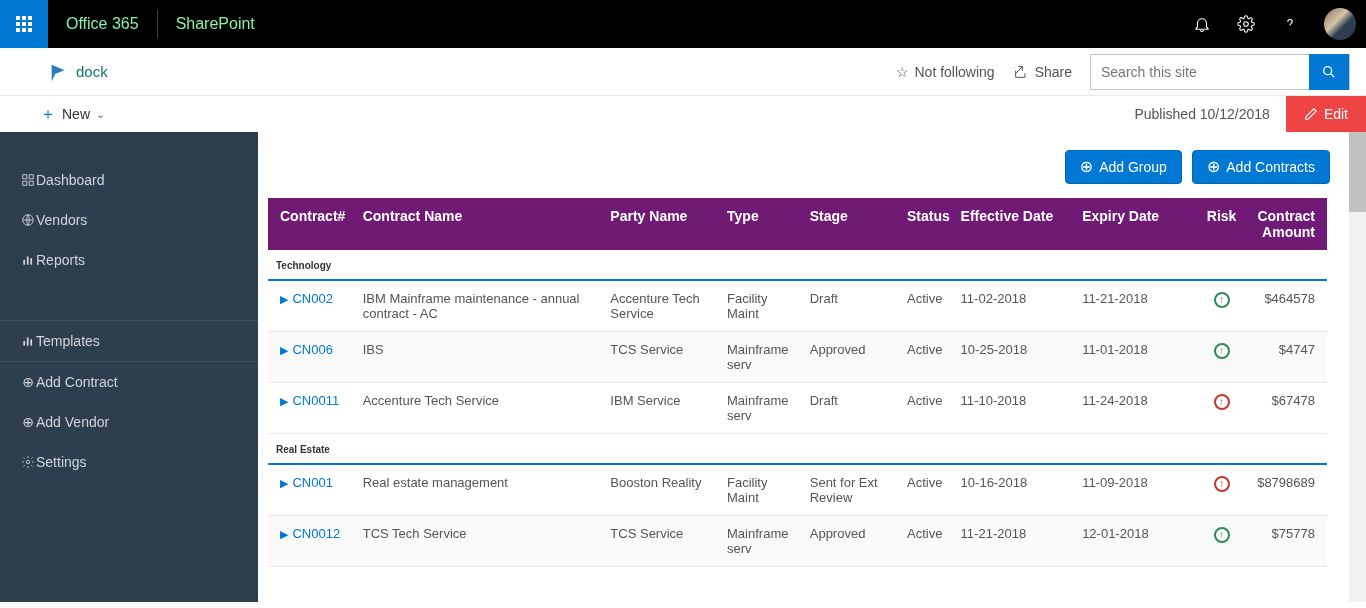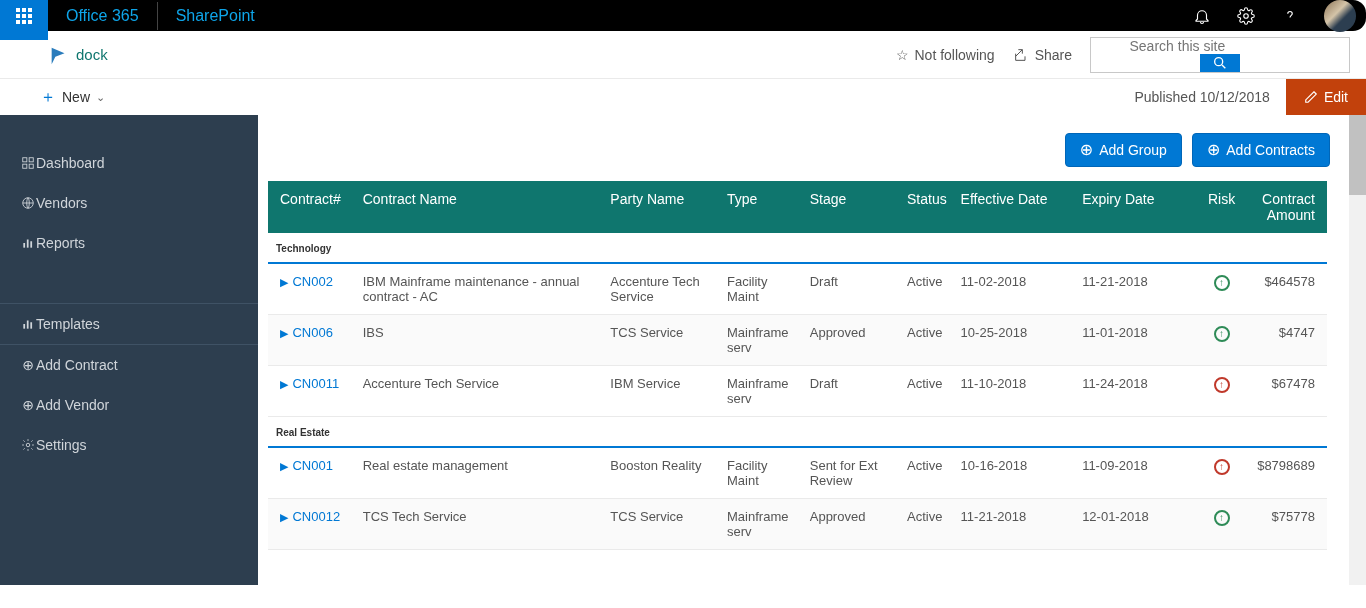--- a/index.html
+++ b/index.html
@@ -1,67 +1,67 @@
 <!DOCTYPE html>
 <html><head>
 <meta charset="utf-8">
 <style>
 * { box-sizing: border-box; margin: 0; padding: 0; }
 body { font-family: "Segoe UI", Arial, sans-serif; font-size: 14px; color: #333; background: #fff; width: 1366px; }
 
 
-.top-bar { background: #000; color: #0ea5e9; height: 31px; display: flex; align-items: center; border-radius: 13px; }
+.top-bar { background: #000; color: #86efac; height: 48px; display: flex; align-items: center; }
 .waffle { width: 48px; height: 48px; background: #0078d4; display: flex; align-items: center; justify-content: center; cursor: pointer; }
 .waffle-grid { display: grid; grid-template-columns: repeat(3, 4px); grid-template-rows: repeat(3, 4px); gap: 2px; }
 .waffle-dot { width: 4px; height: 4px; background: #fff; }
 .top-title { padding: 0 18px; font-size: 16px; font-weight: 300; }
 .top-sep { width: 1px; height: 28px; background: #444; }
 .top-sharepoint { padding: 0 18px; font-size: 16px; font-weight: 400; }
 .top-bar-right { margin-left: auto; display: flex; align-items: center; gap: 4px; }
 .top-icon { width: 40px; height: 48px; display: flex; align-items: center; justify-content: center; cursor: pointer; color: #fff; }
 .avatar { width: 32px; height: 32px; border-radius: 50%; background: linear-gradient(135deg, #8b7355 0%, #d4c4a8 40%, #2c3e50 60%); margin: 0 10px; cursor: pointer; }
 
 
 .site-header { height: 48px; display: flex; align-items: center; padding: 0 16px 0 48px; border-bottom: 1px solid #eaeaea; }
 .site-logo { color: #0f766e; display: flex; align-items: center; gap: 6px; font-size: 15px; }
 .site-logo-icon { font-size: 20px; color: #2a7cbc; }
 .site-actions { margin-left: auto; display: flex; align-items: center; gap: 18px; }
 .site-action { display: flex; align-items: center; gap: 6px; color: #555; cursor: pointer; font-size: 14px; }
 .site-action .star { color: #555; }
-.search-box { display: flex; align-items: center; border: 1px solid #c8c8c8; width: 260px; height: 36px; flex-direction: column; }
+.search-box { display: flex; align-items: center; border: 1px solid #c8c8c8; width: 260px; height: 36px; }
 .search-box input { border: none; outline: none; padding: 0 10px; font-size: 14px; flex: 1; color: #666; }
 .search-btn { width: 40px; height: 36px; background: #0078d4; color: #fff; display: flex; align-items: center; justify-content: center; cursor: pointer; }
 
 
 .toolbar { height: 36px; display: flex; align-items: center; padding: 0 0 0 40px; }
 .new-btn { display: flex; align-items: center; gap: 6px; color: #333; cursor: pointer; font-size: 14px; }
 .new-btn .plus { color: #0078d4; font-size: 16px; }
 .toolbar-right { margin-left: auto; display: flex; align-items: center; }
 .published { color: #555; font-size: 14px; padding-right: 16px; }
-.edit-btn { background: #c2410c; color: #fff; height: 36px; padding: 0 18px; display: flex; align-items: center; gap: 6px; cursor: pointer; font-size: 14px; }
+.edit-btn { background: #ef4444; color: #fff; height: 36px; padding: 0 18px; display: flex; align-items: center; gap: 6px; cursor: pointer; font-size: 14px; }
 
 
 .main { display: flex; }
 .sidebar { width: 258px; background: #2d3e4f; color: #ccc; min-height: 470px; }
 .sidebar-item { padding: 12px 20px; display: flex; align-items: center; gap: 0; cursor: pointer; font-size: 14px; color: #d0d5da; }
 .sidebar-gap { height: 40px; }
 .sidebar-divider { height: 1px; background: #3f5265; }
 .sidebar-icon { width: 16px; display: inline-flex; justify-content: center; }
 
 .content { flex: 1; padding: 0 18px 0 10px; position: relative; }
 .content-scroll { position: absolute; right: 0; top: 0; bottom: 0; width: 17px; background: #f1f1f1; }
 .content-scroll-thumb { background: #c1c1c1; width: 17px; height: 80px; position: absolute; top: 0; }
 
 .action-buttons { display: flex; justify-content: flex-end; gap: 10px; padding: 18px 0 14px 0; margin-right: 18px; }
 .pill-btn { background: #0078d4; color: #fff; border-radius: 4px; padding: 8px 14px; display: flex; align-items: center; gap: 6px; cursor: pointer; font-size: 14px; border: 1px solid #0066b8; }
 .pill-btn .circ { font-size: 16px; line-height: 1; }
 
 
 .table { width: 1059px; }
-.thead { background: #0f766e; color: #fff; display: flex; padding: 10px 8px; font-size: 14px; }
+.thead { background: #701a75; color: #fff; display: flex; padding: 10px 8px; font-size: 14px; font-weight: bold; }
 .th, .td { padding: 0 4px; }
 .col-num { width: 85px; }
 .col-name { width: 255px; }
 .col-party { width: 120px; }
 .col-type { width: 85px; }
 .col-stage { width: 100px; }
 .col-status { width: 55px; text-align: left; }
 .col-eff { width: 125px; }
 .col-exp { width: 110px; }
 .col-risk { width: 40px; text-align: center; margin-left: 17px; }

